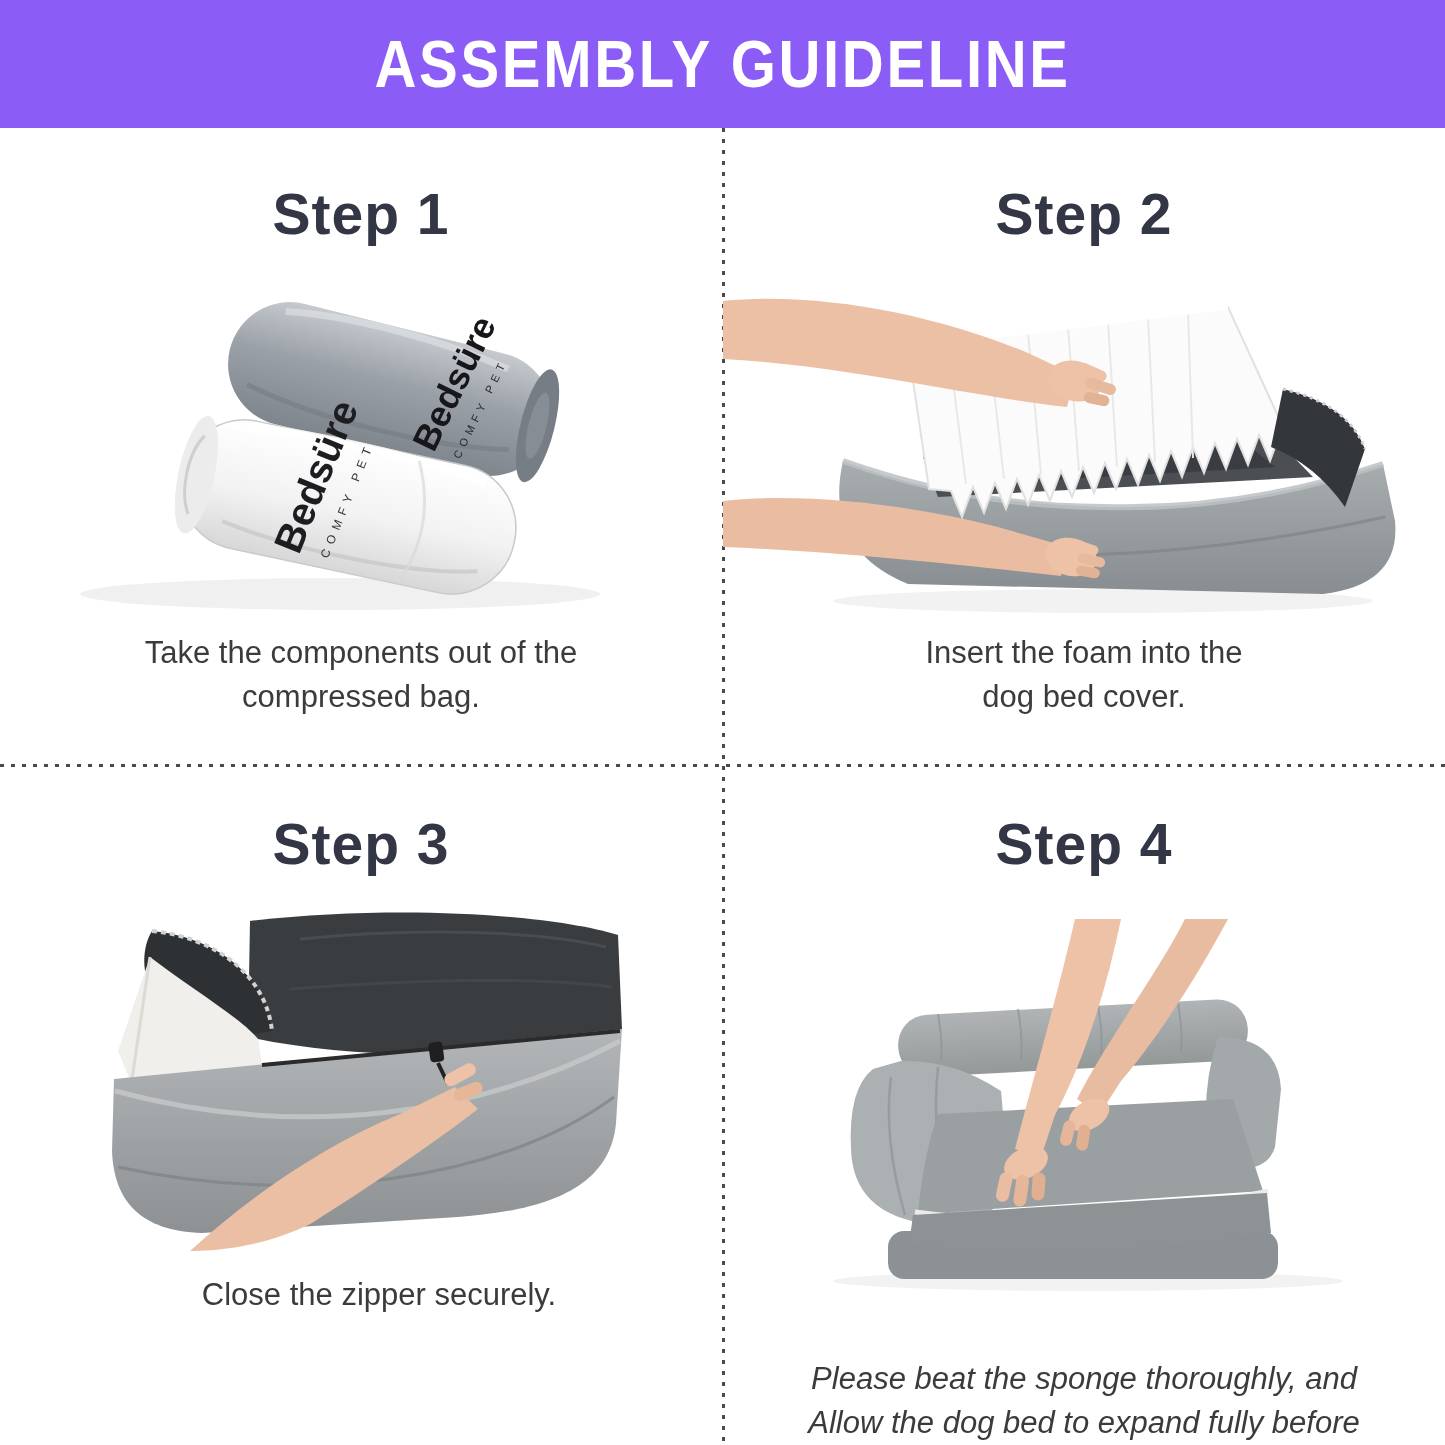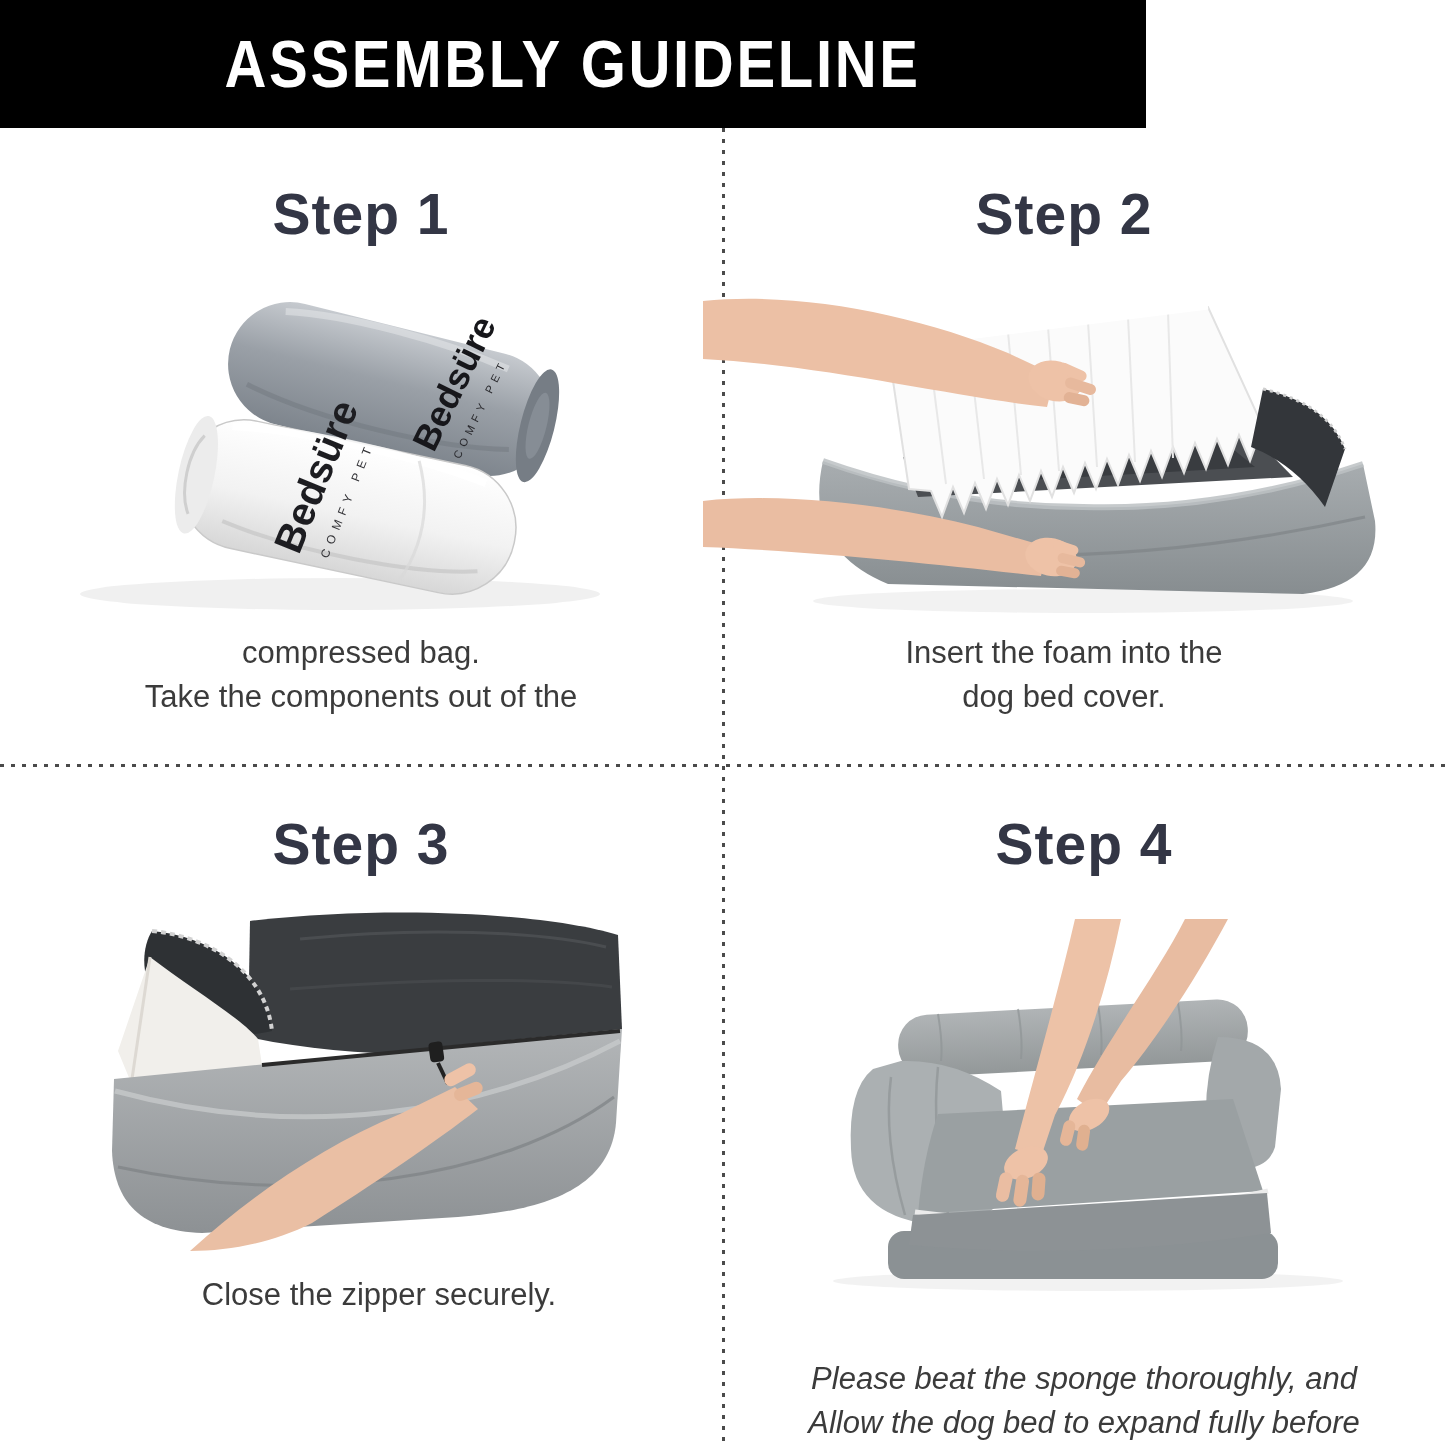--- a/index.html
+++ b/index.html
@@ -1,38 +1,38 @@
 <!DOCTYPE html>
 <html><head>
 <meta charset="utf-8">
 <style>
   html,body{margin:0;padding:0;}
   body{
     width:1445px;height:1445px;position:relative;background:#ffffff;
     font-family:"Liberation Sans", sans-serif;overflow:hidden;
   }
   .header{
-    position:absolute;left:0;top:0;width:1146px;height:128px;background:#000000;
+    position:absolute;left:0;top:0;width:1445px;height:128px;background:#8b5cf6;
     display:flex;align-items:center;justify-content:center;
   }
   .header-title{
     color:#ffffff;font-size:66px;font-weight:800;letter-spacing:3px;
     transform:scaleX(0.88);white-space:nowrap;
   }
   .v-divider{
     position:absolute;left:722px;top:128px;width:3px;height:1317px;
     background-image:repeating-linear-gradient(to bottom,#4a4a4a 0 4px,transparent 4px 11px);
   }
   .h-divider{
     position:absolute;left:0;top:764px;width:1445px;height:3px;
     background-image:repeating-linear-gradient(to right,#4a4a4a 0 4px,transparent 4px 11px);
   }
   .quadrant{position:absolute;display:flex;flex-direction:column;align-items:center;}
   .q1{left:0;top:128px;width:722px;height:636px;}
-  .q2{left:703px;top:128px;width:722px;height:636px;}
+  .q2{left:723px;top:128px;width:722px;height:636px;}
   .q3{left:0;top:765px;width:722px;height:680px;}
   .q4{left:723px;top:765px;width:722px;height:680px;justify-content:space-between;}
   .step-title{
     margin-top:58px;font-size:57px;font-weight:700;color:#333645;letter-spacing:1px;
     line-height:1;
   }
   .q3 .step-title,.q4 .step-title{margin-top:51px;}
   .illustration{
     width:722px;display:flex;align-items:center;justify-content:center;margin-top:6px;
   }
@@ -93,22 +93,22 @@
         <path d="M-120,40 C-40,55 80,52 140,36" stroke="#c2c2c2" stroke-width="4" fill="none" opacity="0.6"></path>
         <path d="M60,-60 C80,-20 82,20 66,60" stroke="#d8d8d8" stroke-width="3" fill="none" opacity="0.7"></path>
         <g transform="translate(-38,58) rotate(-80)">
           <text x="0" y="0" font-size="40" font-weight="bold" fill="#1d1d21">Bedsüre</text>
           <text x="8" y="28" font-size="12" letter-spacing="6" fill="#333337">COMFY PET</text>
         </g>
       </g>
     </svg>
   </div>
   <div class="caption">
+    <div>Take the components out of the</div>
     <div>compressed bag.</div>
-    <div>Take the components out of the</div>
   </div>
 </div>
 
 <div class="quadrant q2">
   <div class="step-title">Step 2</div>
   <div class="illustration">
     <svg width="722" height="368" viewBox="0 0 722 368">
       <defs>
         <linearGradient id="bedGray" x1="0" y1="0" x2="0" y2="1">
           <stop offset="0" stop-color="#a8adb0"></stop>

